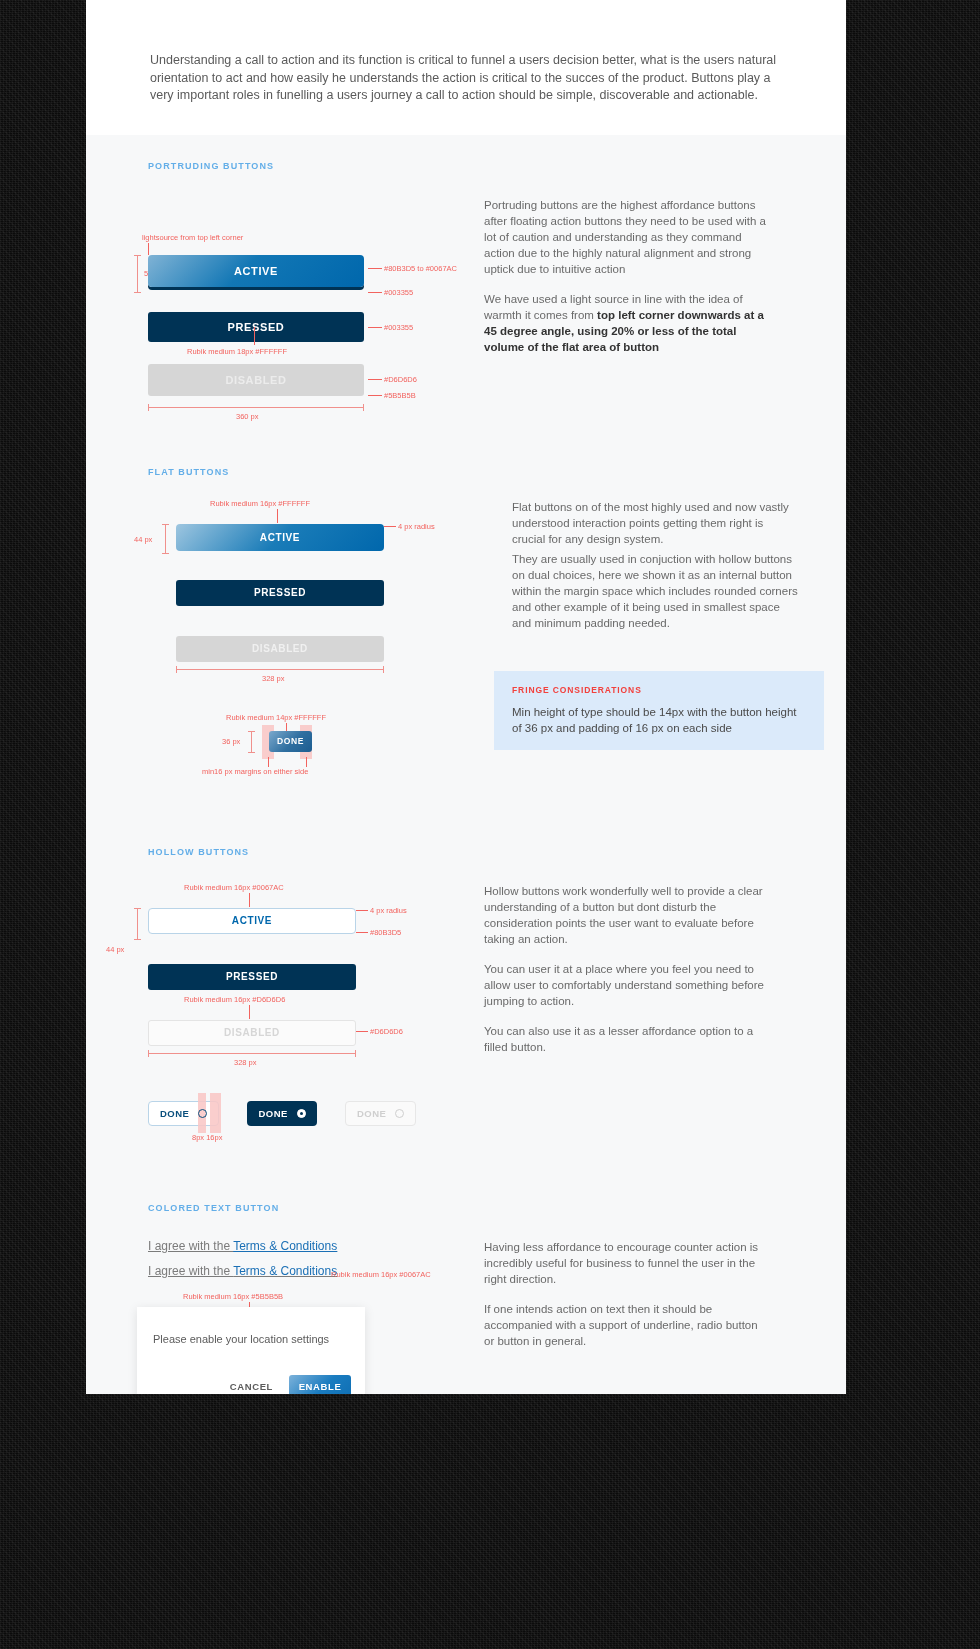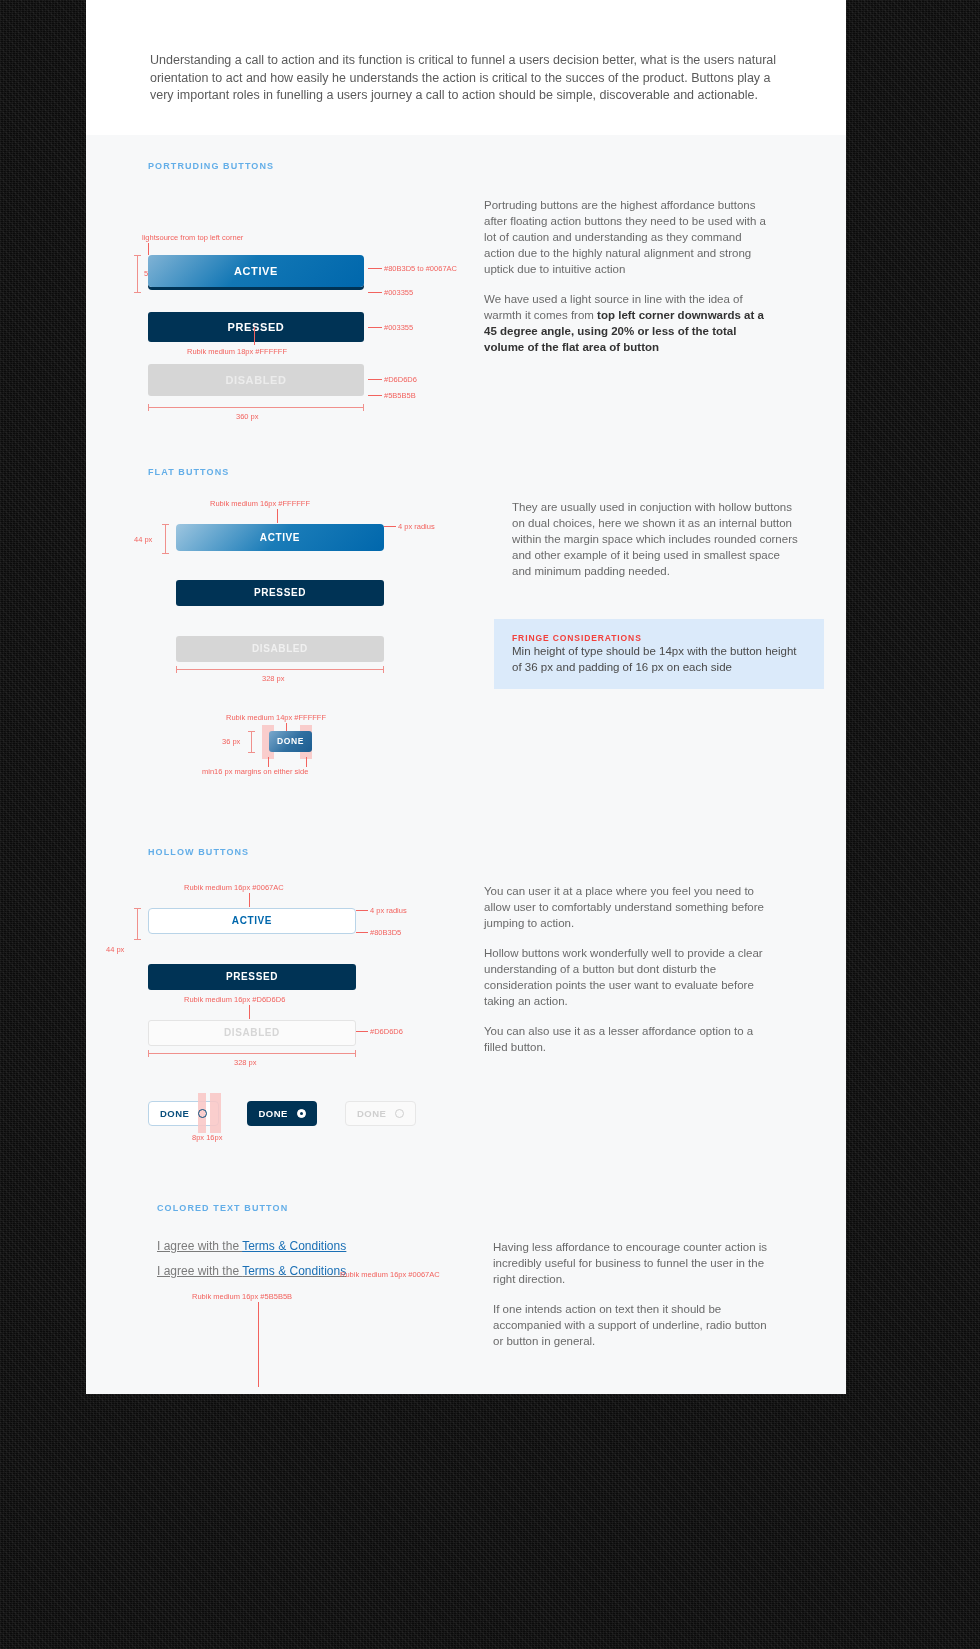--- a/index.html
+++ b/index.html
@@ -112,21 +112,21 @@
   .ann-dim::before{left:0;} .ann-dim::after{right:0;}
   .ann-vdim{position:absolute;width:1px;background:#f0908c;}
   .ann-vdim::before,.ann-vdim::after{content:"";position:absolute;left:-3px;width:7px;height:1px;background:#f0908c;}
   .ann-vdim::before{top:0;} .ann-vdim::after{bottom:0;}
   .pinkbar{position:absolute;background:#f9c6c4;opacity:.85;}
 
   
   .callout{
     background:#dbeafa;padding:14px 18px;box-sizing:border-box;width:330px;
   }
-  .callout-title{color:#f2403c;font-size:8.5px;font-weight:bold;letter-spacing:.9px;}
+  .callout-title{color:#f2403c;font-size:8.5px;font-weight:bold;letter-spacing:.9px;margin-bottom:9px;}
   .callout-body{color:#4a4a4a;font-size:11.5px;line-height:16px;}
 
   
   .agree{color:#7b7b7b;font-size:12px;margin-bottom:18px;text-decoration:underline;}
   .agree a{color:#1a6fb5;text-decoration:none;}
   .agree a.underlined{text-decoration:underline;}
 
   
   .dialog{
     width:228px;background:#fff;padding:26px 0 0 0;box-sizing:border-box;
@@ -242,20 +242,21 @@
           <div class="btn btn-done-sm" style="position:absolute;left:155px;top:232px;">
             <span>DONE</span>
           </div>
 
           <div class="ann-line-v" style="left:154px;top:258px;height:10px;"></div>
           <div class="ann-line-v" style="left:192px;top:258px;height:10px;"></div>
           <div class="ann" style="left:88px;top:268px;">min16 px margins on either side</div>
         </div>
 
         <div class="right-col">
+          <p class="desc" style="margin-bottom:4px;">Flat buttons on of the most highly used and now vastly understood interaction points getting them right is crucial for any design system.</p>
           <p class="desc">They are usually used  in conjuction with hollow buttons on dual choices, here we shown it as an internal button within the margin space which includes rounded corners and other example of it being used in smallest space and minimum padding needed.</p>
           <div class="callout" style="margin-top:40px;">
             <div class="callout-title">FRINGE CONSIDERATIONS</div>
             <div class="callout-body">Min height of type should be 14px with the button height of 36 px and padding of 16 px on each side</div>
           </div>
         </div>
       </div>
     </div>
 
     <div class="section" style="padding-top:18px;">
@@ -308,45 +309,52 @@
             </div>
             <div class="chip chip-disabled">
               <span>DONE</span>
               <span class="radio"></span>
             </div>
           </div>
           <div class="ann" style="left:106px;top:250px;">8px 16px</div>
         </div>
 
         <div class="right-col">
+          <p class="desc">Hollow buttons work wonderfully well to provide a clear understanding of a button but dont disturb the consideration points the user want to evaluate before taking an action.</p>
           <p class="desc">You can user it at a place where you feel you need to allow user to comfortably understand something before jumping to action.</p>
-          <p class="desc">Hollow buttons work wonderfully well to provide a clear understanding of a button but dont disturb the consideration points the user want to evaluate before taking an action.</p>
           <p class="desc">You can also use it as a lesser affordance option to a filled button.</p>
         </div>
       </div>
     </div>
 
-    <div class="section" style="padding-top:10px;padding-left:9px;">
+    <div class="section" style="padding-top:10px;">
       <div class="sec-label">COLORED TEXT BUTTON</div>
 
       <div class="row" style="margin-top:26px;">
         <div class="left-col" style="height:210px;">
 
           <div class="agree" style="position:absolute;left:62px;top:0px;">
             <span>I agree with the </span><a class="underlined" href="#">Terms &amp; Conditions</a>
           </div>
 
           <div class="agree" style="position:absolute;left:62px;top:25px;">
             <span>I agree with the </span><a href="#">Terms &amp; Conditions</a>
           </div>
           <div class="ann" style="left:245px;top:31px;">Rubik medium 16px #0067AC</div>
 
           <div class="ann" style="left:97px;top:53px;">Rubik medium 16px #5B5B5B</div>
           <div class="ann-line-v" style="left:163px;top:63px;height:85px;"></div>
 
+          <div class="dialog" style="position:absolute;left:51px;top:68px;">
+            <div class="dialog-text">Please enable your location settings</div>
+            <div class="dialog-actions">
+              <span class="dlg-cancel">CANCEL</span>
+              <span class="dlg-enable">ENABLE</span>
+            </div>
+          </div>
         </div>
 
         <div class="right-col">
           <p class="desc">Having less affordance to encourage counter action is incredibly useful for business to funnel the user in the right direction.</p>
           <p class="desc">If one intends action on text then it should be accompanied with a support of underline, radio button or button in general.</p>
         </div>
       </div>
     </div>
 
   </div>

